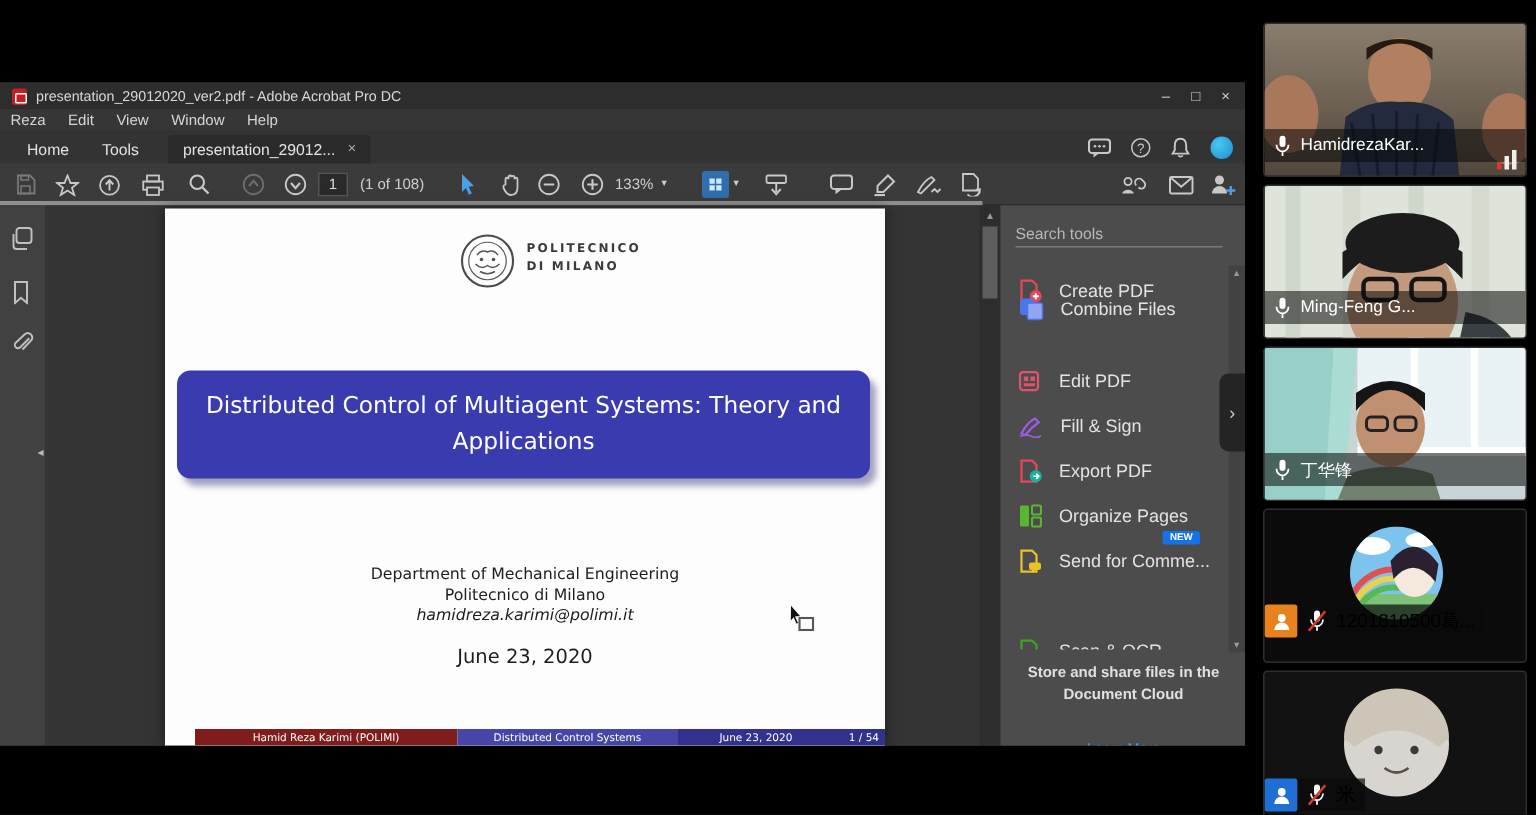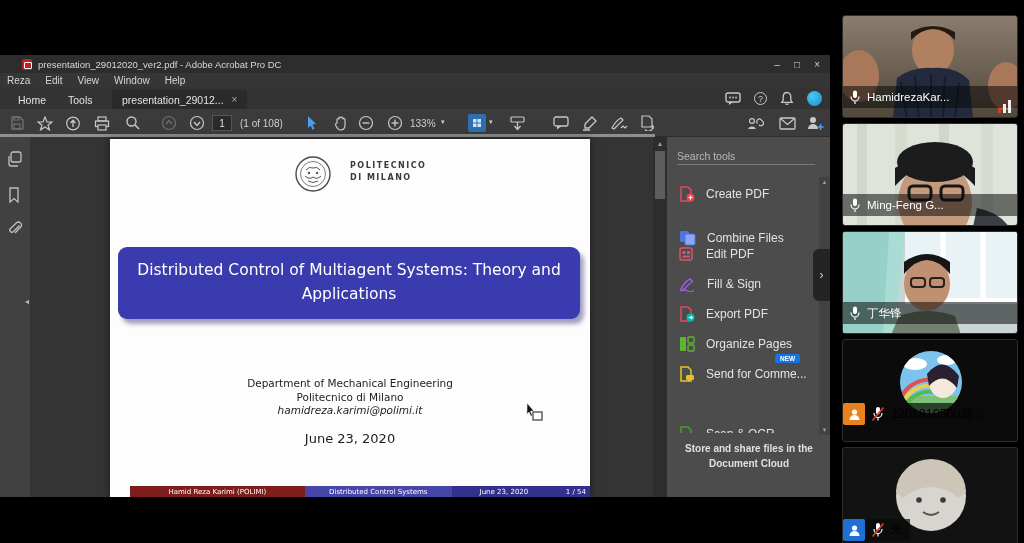--- a/index.html
+++ b/index.html
@@ -4,21 +4,21 @@
 <style>
   * { margin:0; padding:0; box-sizing:border-box; }
   html,body { width:1024px; height:543px; background:#000; overflow:hidden;
     font-family:"Liberation Sans", sans-serif; }
   .abs { position:absolute; }
   #screen { position:relative; width:1024px; height:543px; background:#000; }
 
   
   #acrobat { left:0; top:55px; width:830px; height:442px; background:#383838; }
   #titlebar { left:0; top:0; width:830px; height:18px; background:#2d2d2d;
-    display:flex; align-items:center; padding-left:22px; }
+    display:flex; align-items:center; padding-left:8px; }
   .pdficon { width:10px; height:11px; background:#c11f25; border-radius:2px;
     position:relative; margin-right:6px; }
   .pdficon::after { content:""; position:absolute; left:2px; top:3px; width:6px; height:5px;
     border:1px solid #fff; border-radius:1px; }
   #titlebar .title { color:#d8d8d8; font-size:9.5px; white-space:nowrap; }
   .winctrls { position:absolute; right:4px; top:0; height:18px; display:flex; gap:14px;
     align-items:center; padding-right:6px; color:#cfcfcf; font-size:10px; }
   #menubar { left:0; top:18px; width:830px; height:14px; background:#363636;
     display:flex; gap:15px; align-items:center; padding-left:7px; }
   #menubar span { color:#d6d6d6; font-size:10px; }
@@ -46,21 +46,21 @@
   
   #content { left:0; top:82px; width:830px; height:360px; background:#363636; }
   #leftrail { left:0; top:0; width:30px; height:360px; background:#414141; }
   .railicon { position:absolute; left:7px; width:16px; height:16px; }
   #railcollapse { position:absolute; left:25px; top:160px; color:#bbb; font-size:8px; }
 
   #docarea { left:30px; top:0; width:623px; height:360px; background:#343434; }
   #page { left:80px; top:2px; width:480px; height:358px; background:#fdfdfd;
     box-shadow:0 0 8px rgba(0,0,0,.5); overflow:hidden;
     font-family:"DejaVu Sans", sans-serif; }
-  #logo { left:184px; top:15px; display:flex; gap:18px; }
+  #logo { left:196px; top:15px; display:flex; gap:7px; }
   #logotext { font-size:8px; font-weight:bold; letter-spacing:1.5px; color:#3a3a3a;
     line-height:1.5; padding-top:6px; }
   #banner { left:8px; top:108px; width:462px; height:72px; background:#3b3bb0;
     border-radius:9px; box-shadow:4px 5px 4px rgba(110,110,160,.65);
     color:#fff; text-align:center; font-size:15.5px; line-height:1.55; padding:11px 18px 0; }
   .slidetext { left:0; width:480px; text-align:center; color:#1c1c1c; }
   #author  { top:204px; font-size:14px; }
   #dept    { top:238px; font-size:10.5px; }
   #inst    { top:252px; font-size:10.5px; }
   #email   { top:265px; font-size:10.5px; font-style:italic; }
@@ -376,21 +376,21 @@
 
         <div id="toolitems">
           <div class="titem" style="top:4px">
             <svg width="16" height="16" viewBox="0 0 16 16">
                 <path d="M2 1 H9 L12 4 V15 H2 Z" fill="none" stroke="#e5475c" stroke-width="1.5"></path>
                 <circle cx="11.5" cy="11.5" r="4" fill="#e5475c"></circle>
                 <path d="M11.5 9.5 v4 M9.5 11.5 h4" stroke="#fff" stroke-width="1.2"></path>
               </svg>
             <span class="lbl">Create PDF</span>
           </div>
-          <div class="titem" style="top:48px">
+          <div class="titem" style="top:16px">
             <svg width="17" height="16" viewBox="0 0 17 16">
                 <rect x="1" y="1" width="9" height="11" rx="1.5" fill="#4f74e8"></rect>
                 <rect x="6" y="4" width="10" height="11" rx="1.5" fill="#8fa6f2" stroke="#4f74e8"></rect>
               </svg>
             <span class="lbl">Combine Files</span>
           </div>
           <div class="titem" style="top:64px">
             <svg width="16" height="16" viewBox="0 0 16 16">
                 <rect x="1" y="2" width="12" height="12" rx="2" fill="none" stroke="#e0526e" stroke-width="1.5"></rect>
                 <rect x="3.5" y="5" width="3" height="3" fill="#e0526e"></rect>

